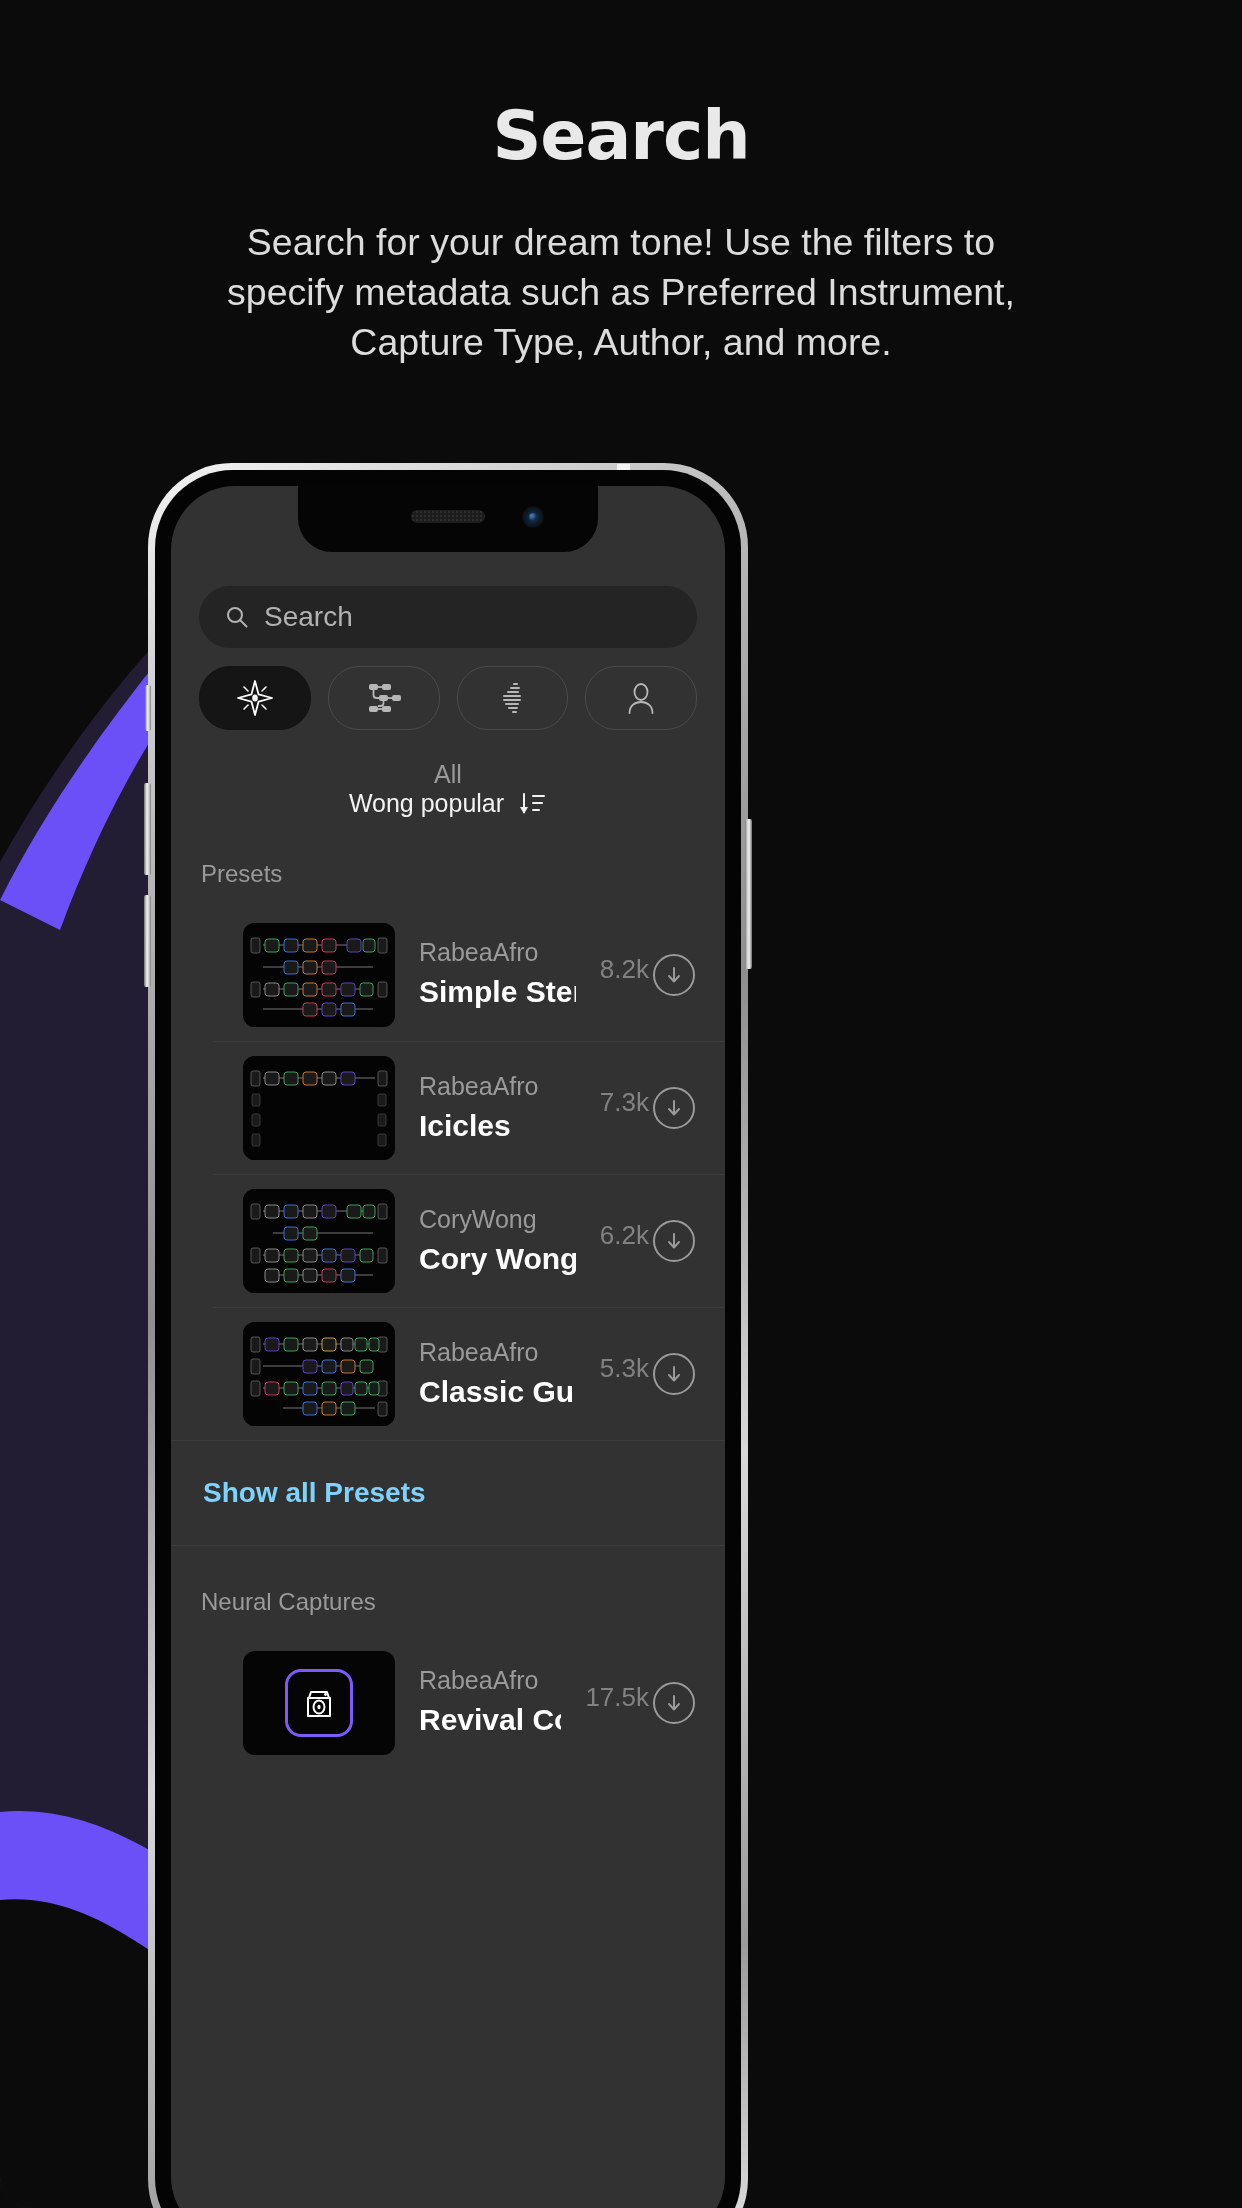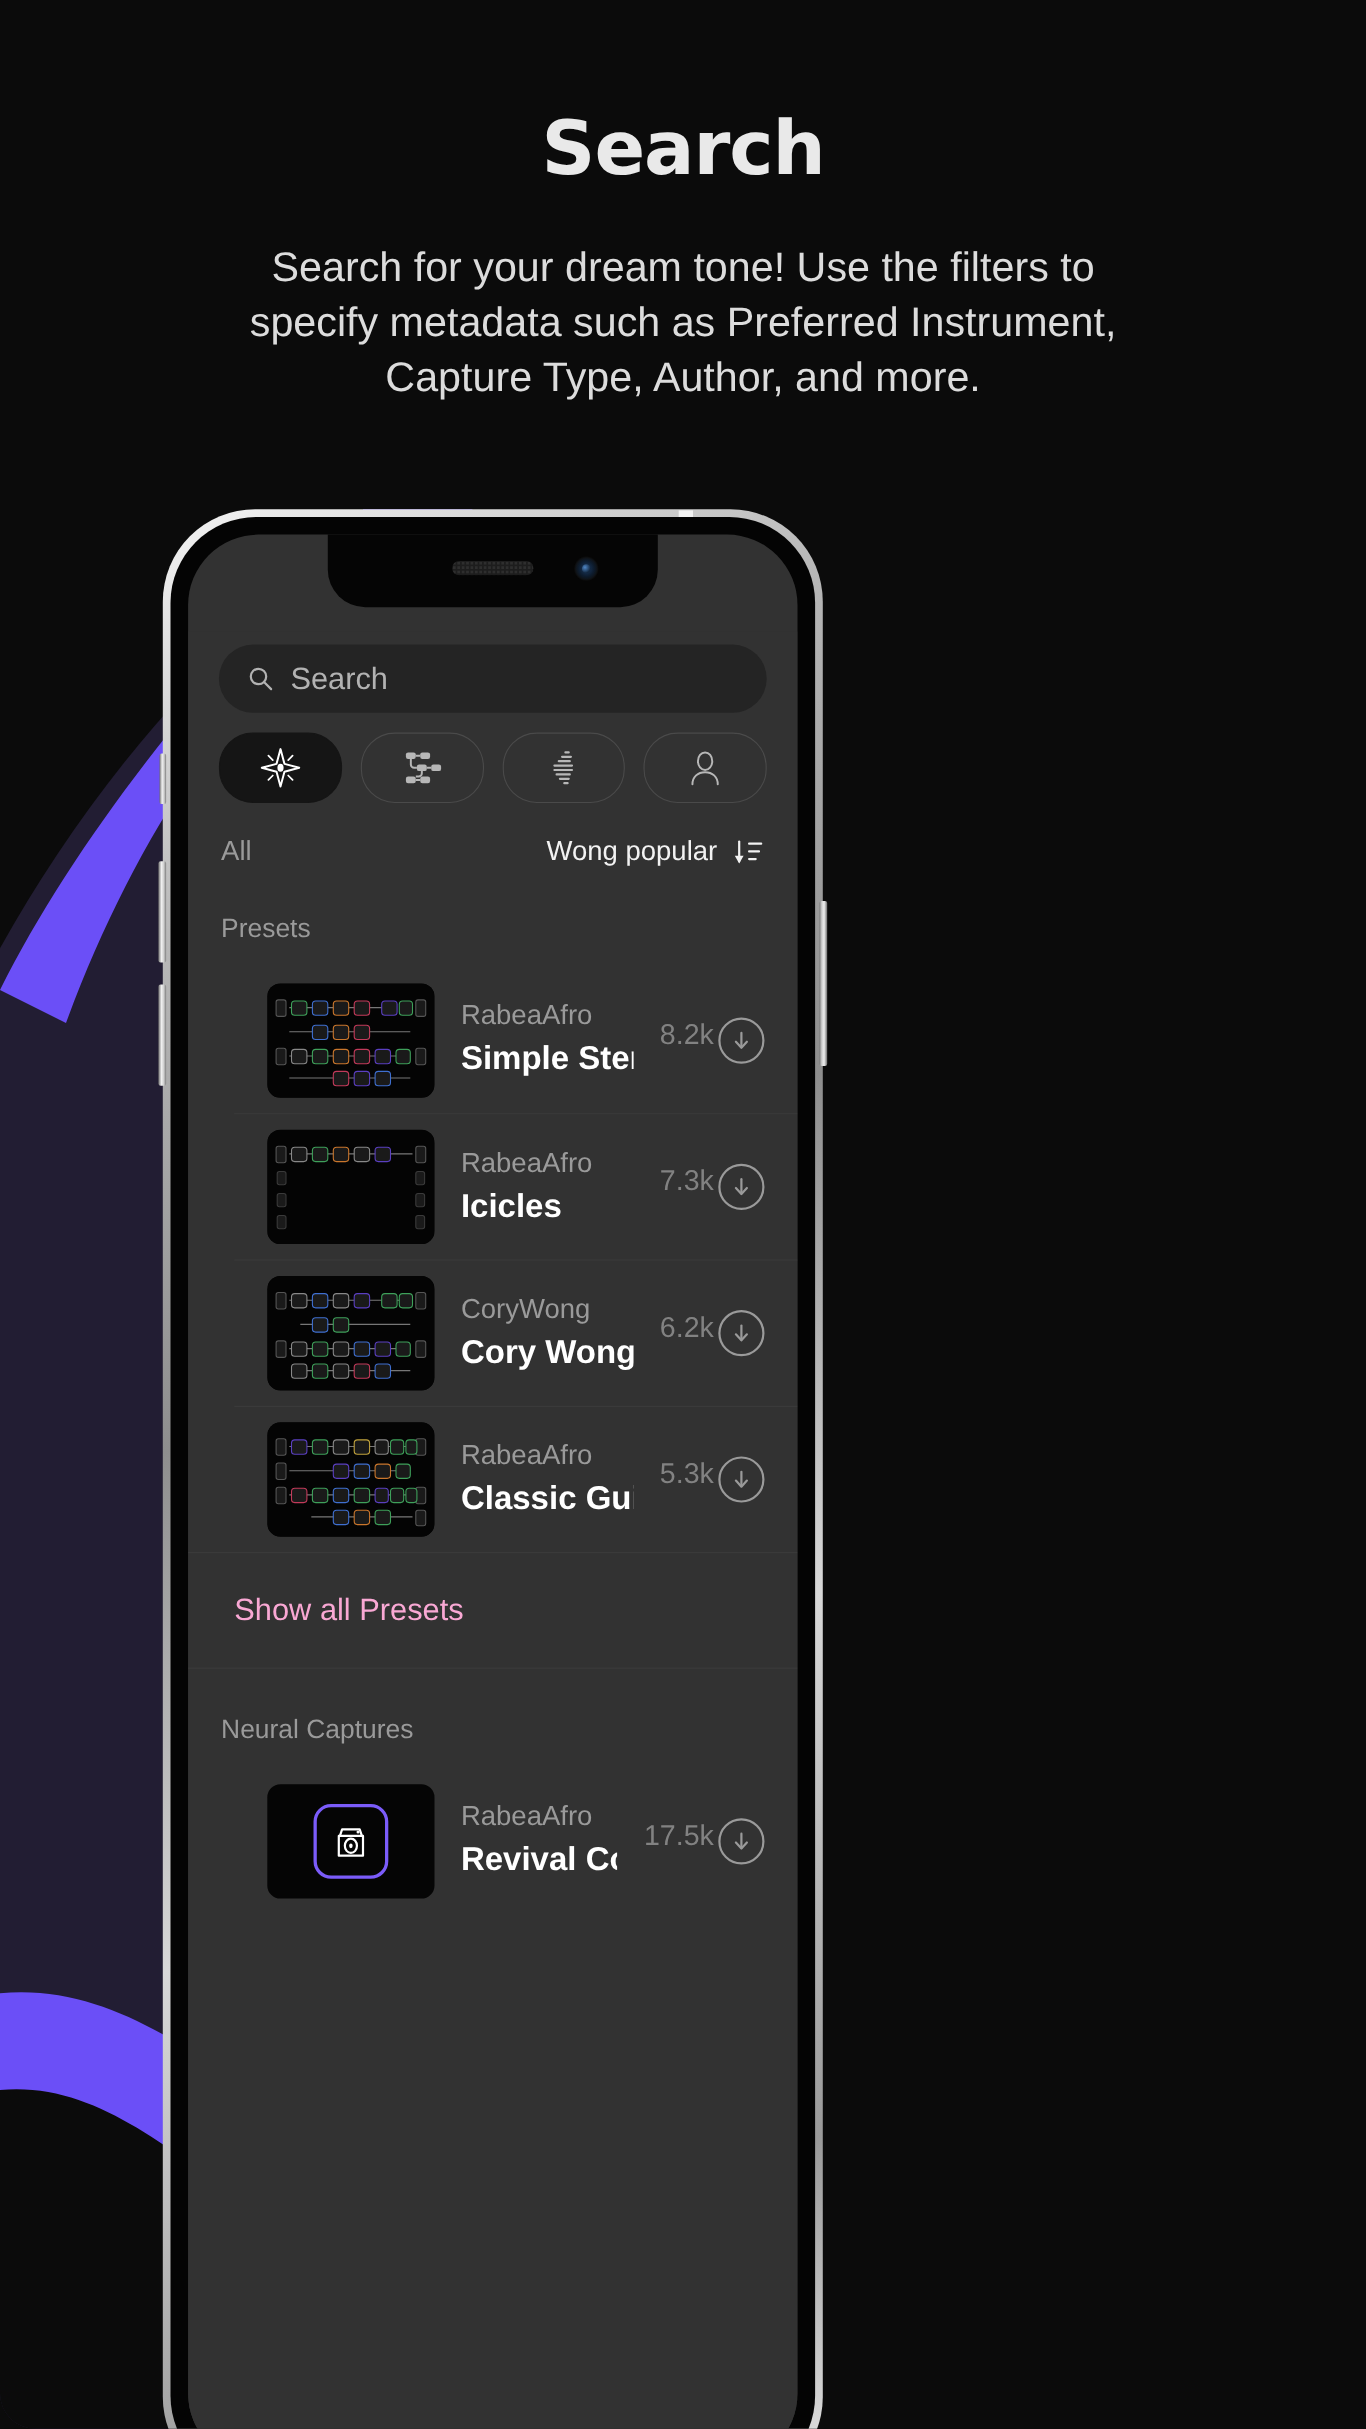--- a/index.html
+++ b/index.html
@@ -109,20 +109,21 @@
   .chips{display:flex;gap:17px;padding:18px 28px 0 28px;}
   .chip{
     flex:1;height:62px;border-radius:31px;border:1px solid #4a4a4a;
     display:flex;align-items:center;justify-content:center;background:transparent;
   }
   .chip.active{background:#151515;border-color:#151515;}
 
   .sortrow{
     display:flex;align-items:center;justify-content:space-between;
     padding:30px 30px 0 30px;
+    flex-direction:column;
   }
   .sort-all{color:#9a9a9a;font-size:25px;}
   .sort-right{display:flex;align-items:center;gap:13px;}
   .sort-label{color:#f2f2f2;font-size:25px;}
 
   .section-head{color:#9a9a9a;font-size:24px;padding:42px 30px 0 30px;}
 
   .list{margin-top:20px;padding-left:42px;}
   .row{
     display:flex;align-items:center;gap:24px;
@@ -141,21 +142,21 @@
   }
   .meta{flex:1;min-width:0;}
   .author{color:#9a9a9a;font-size:25px;line-height:1.35;}
   .title{color:#ffffff;font-size:30px;font-weight:700;line-height:1.35;margin-top:2px;white-space:nowrap;overflow:hidden;}
   .right{display:flex;align-items:flex-start;gap:4px;flex:none;}
   .count{color:#828282;font-size:26px;}
   .dl{width:38px;height:38px;border-radius:50%;border:2px solid #9a9a9a;display:flex;align-items:center;justify-content:center;}
 
   .showall{
     border-top:1px solid #3b3b3b;border-bottom:1px solid #3b3b3b;
-    padding:36px 42px;color:#f9a8d4;font-size:28px;font-weight:400;
+    padding:36px 32px;color:#7dd3fc;font-size:28px;font-weight:700;
   }
   svg{display:block;}
 </style>
 </head>
 <body>
 
 <div class="stage">
 
   <svg class="deco" viewBox="0 0 1242 2208" preserveAspectRatio="none">
     <path d="M0,862 C90,700 240,520 400,463 L400,2208 L0,2208 Z" fill="#221d33"></path>

